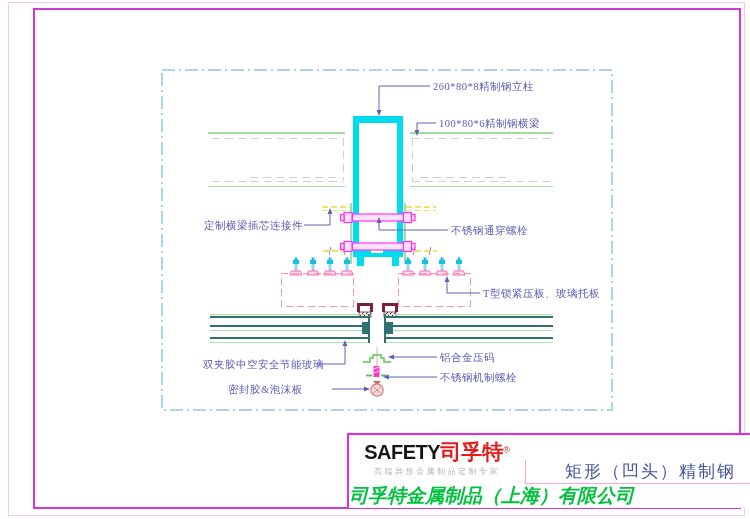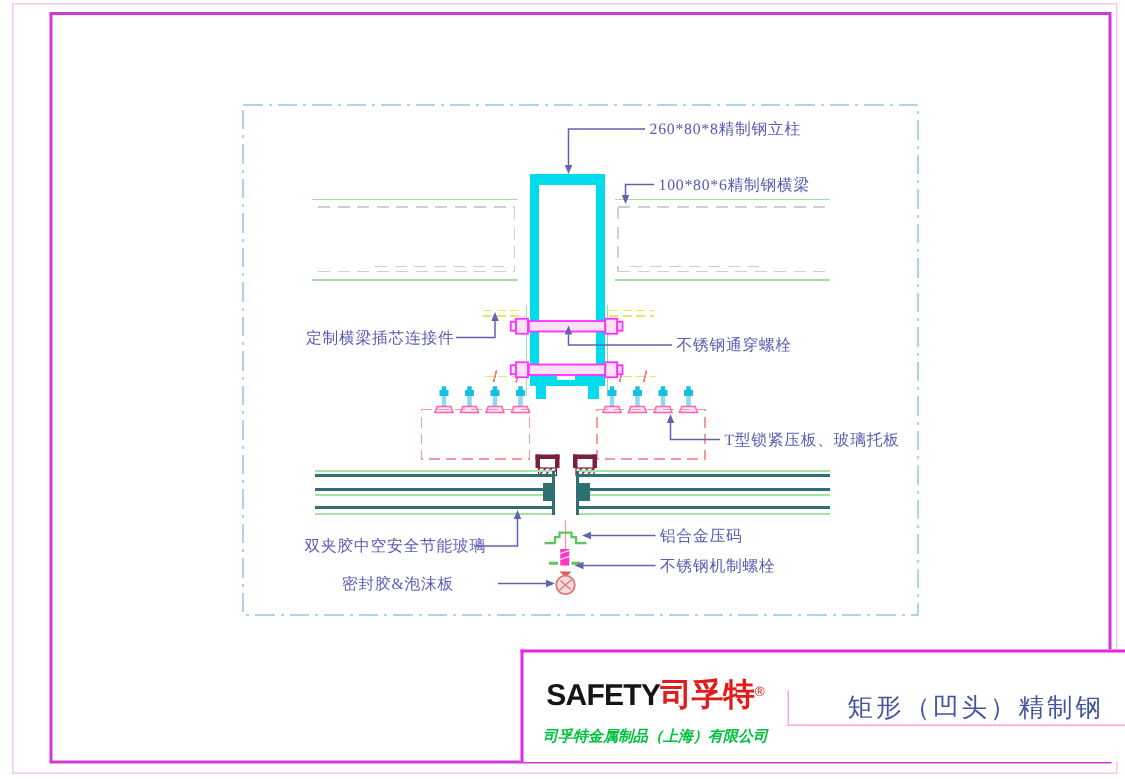--- a/index.html
+++ b/index.html
@@ -36,21 +36,21 @@
     position:absolute;left:347px;top:433px;width:428px;height:75px;
     border-top:2px solid #E528E5;border-left:2px solid #E528E5;box-sizing:border-box;
     display:flex;background:#fff;align-items:center;
   }
   .tb-left{width:176px;position:relative;text-align:center;}
   .logo-line{margin-top:5px;line-height:22px;white-space:nowrap;}
   .brand-en{font-weight:bold;font-size:20px;color:#151515;letter-spacing:-0.5px;font-family:"Liberation Sans",sans-serif;}
   .brand-cn{font-weight:bold;font-size:21px;color:#E31B1B;font-family:"Liberation Sans",sans-serif;}
   .brand-reg{font-size:9px;color:#E31B1B;vertical-align:super;}
   .tagline{color:#B5B5B5;font-size:8px;letter-spacing:2.5px;margin-top:1px;white-space:nowrap;}
-  .company{color:#00C23C;font-size:10px;font-weight:bold;font-style:italic;margin-top:6px;
+  .company{color:#00C23C;font-size:19px;font-weight:bold;font-style:italic;margin-top:6px;
     font-family:"Liberation Serif",serif;white-space:nowrap;}
   .tb-right{flex:1;border-left:1px solid #FBA6E3;display:flex;flex-direction:column;}
   .tb-row{flex:1;display:flex;align-items:center;justify-content:center;
     color:#44549A;font-size:17px;letter-spacing:2px;font-family:"Liberation Serif",serif;white-space:nowrap;}
   .tb-row.product{border-bottom:1px solid #FBA6E3;}
 </style>
 </head>
 <body>
 
 <div>
@@ -222,20 +222,21 @@
       <text class="lab" x="440" y="380.5">不锈钢机制螺栓</text>
       <text class="lab" x="228" y="392.5">密封胶&amp;泡沫板</text>
     </g>
   </svg>
 
   <div class="title-block">
     <div class="tb-left">
       <div class="logo-line">
         <span class="brand-en">SAFETY</span><span class="brand-cn">司孚特</span><span class="brand-reg">®</span>
       </div>
+      <div class="tagline">高端异形金属制品定制专家</div>
       <div class="company">司孚特金属制品（上海）有限公司</div>
     </div>
     <div class="tb-right">
       <div class="tb-row product">矩形（凹头）精制钢</div>
     </div>
   </div>
 
 </div>
 
 </body></html>

